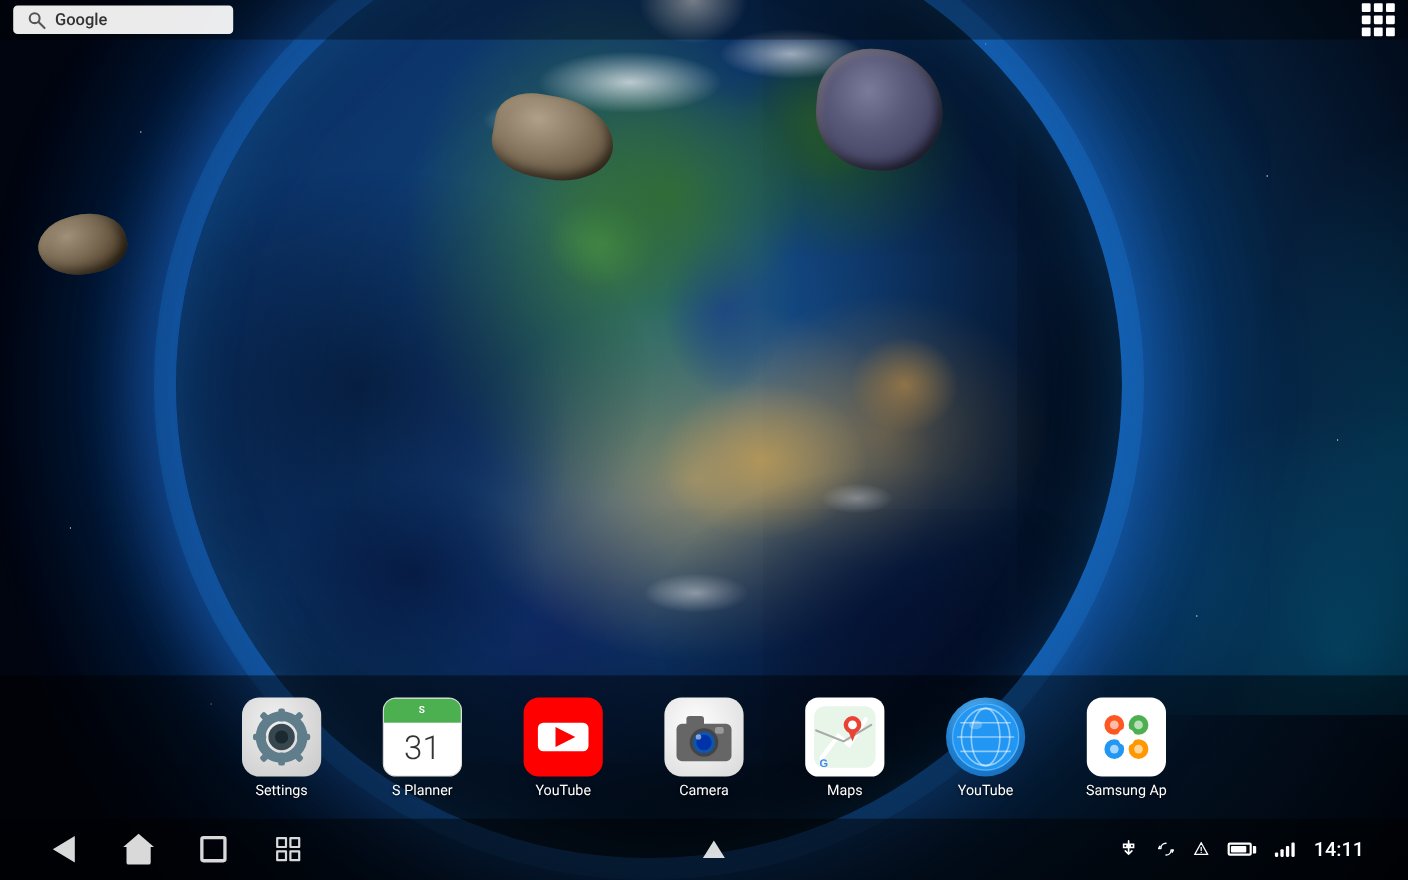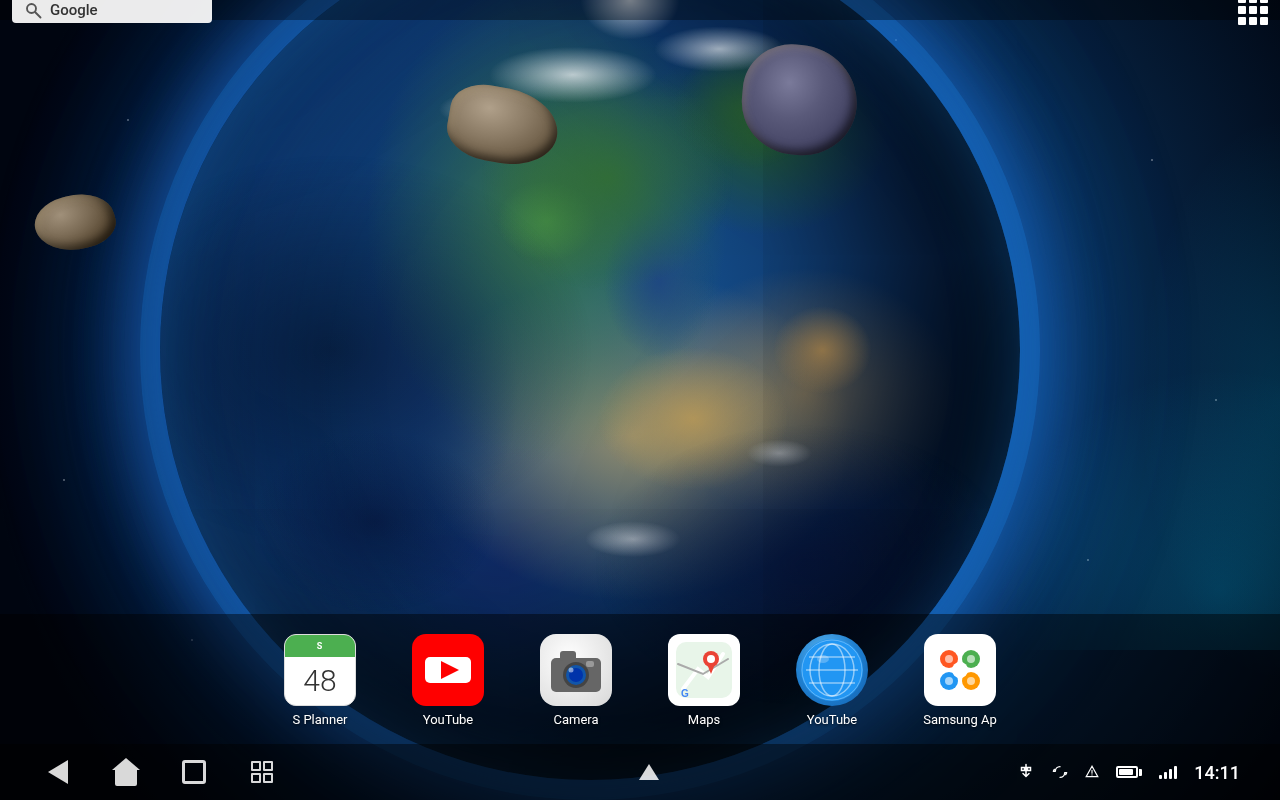--- a/index.html
+++ b/index.html
@@ -181,21 +181,21 @@
       border-radius: 45% 55% 50% 50%;
       background: radial-gradient(ellipse at 40% 35%, #7a7a9a, #5a5a7a 35%, #4a4a6a 60%, #2a2a4a 90%);
     }
 
     
     #status-bar {
       position: absolute;
       top: 0;
       left: 0;
       right: 0;
-      height: 20px;
+      height: 36px;
       display: flex;
       align-items: center;
       justify-content: space-between;
       padding: 0 12px;
       z-index: 100;
       background: rgba(0,0,0,0.35);
     }
 
     .search-bar {
       display: flex;
@@ -607,27 +607,47 @@
       <div class="grid-dot"></div>
       <div class="grid-dot"></div>
       <div class="grid-dot"></div>
       <div class="grid-dot"></div>
     </div>
   </div>
 </div>
 
 <div id="dock">
 
+  <div class="app-icon">
+    <div class="icon-img settings-icon">
+      <svg width="60" height="60" viewBox="0 0 60 60">
+        <circle cx="30" cy="30" r="12" fill="#37474F"></circle>
+        <circle cx="30" cy="30" r="19" fill="none" stroke="#607D8B" stroke-width="9"></circle>
+
+        <rect x="27" y="4" width="6" height="12" rx="2" fill="#607D8B"></rect>
+        <rect x="27" y="44" width="6" height="12" rx="2" fill="#607D8B"></rect>
+        <rect x="4" y="27" width="12" height="6" rx="2" fill="#607D8B"></rect>
+        <rect x="44" y="27" width="12" height="6" rx="2" fill="#607D8B"></rect>
+        <rect x="10" y="10" width="12" height="6" rx="2" fill="#607D8B" transform="rotate(45 16 13)"></rect>
+        <rect x="38" y="10" width="12" height="6" rx="2" fill="#607D8B" transform="rotate(-45 44 13)"></rect>
+        <rect x="10" y="44" width="12" height="6" rx="2" fill="#607D8B" transform="rotate(-45 16 47)"></rect>
+        <rect x="38" y="44" width="12" height="6" rx="2" fill="#607D8B" transform="rotate(45 44 47)"></rect>
+        <circle cx="30" cy="30" r="10" fill="#37474F"></circle>
+        <circle cx="30" cy="30" r="6" fill="#1a2a30"></circle>
+      </svg>
+    </div>
+    <span class="app-label">Settings</span>
+  </div>
 
   <div class="app-icon">
     <div class="icon-img splanner-icon" style="flex-direction:column;justify-content:flex-start;gap:0;padding:0;">
       <div class="splanner-header">
         <span class="splanner-header-text">S</span>
       </div>
-      <div class="splanner-date">48</div>
+      <div class="splanner-date">31</div>
     </div>
     <span class="app-label">S Planner</span>
   </div>
 
   <div class="app-icon">
     <div class="icon-img youtube-icon-bg">
       <svg width="62" height="62" viewBox="0 0 62 62">
         <rect width="62" height="62" rx="14" fill="#FF0000"></rect>
 
         <rect x="8" y="18" width="46" height="26" rx="5" fill="white"></rect>

